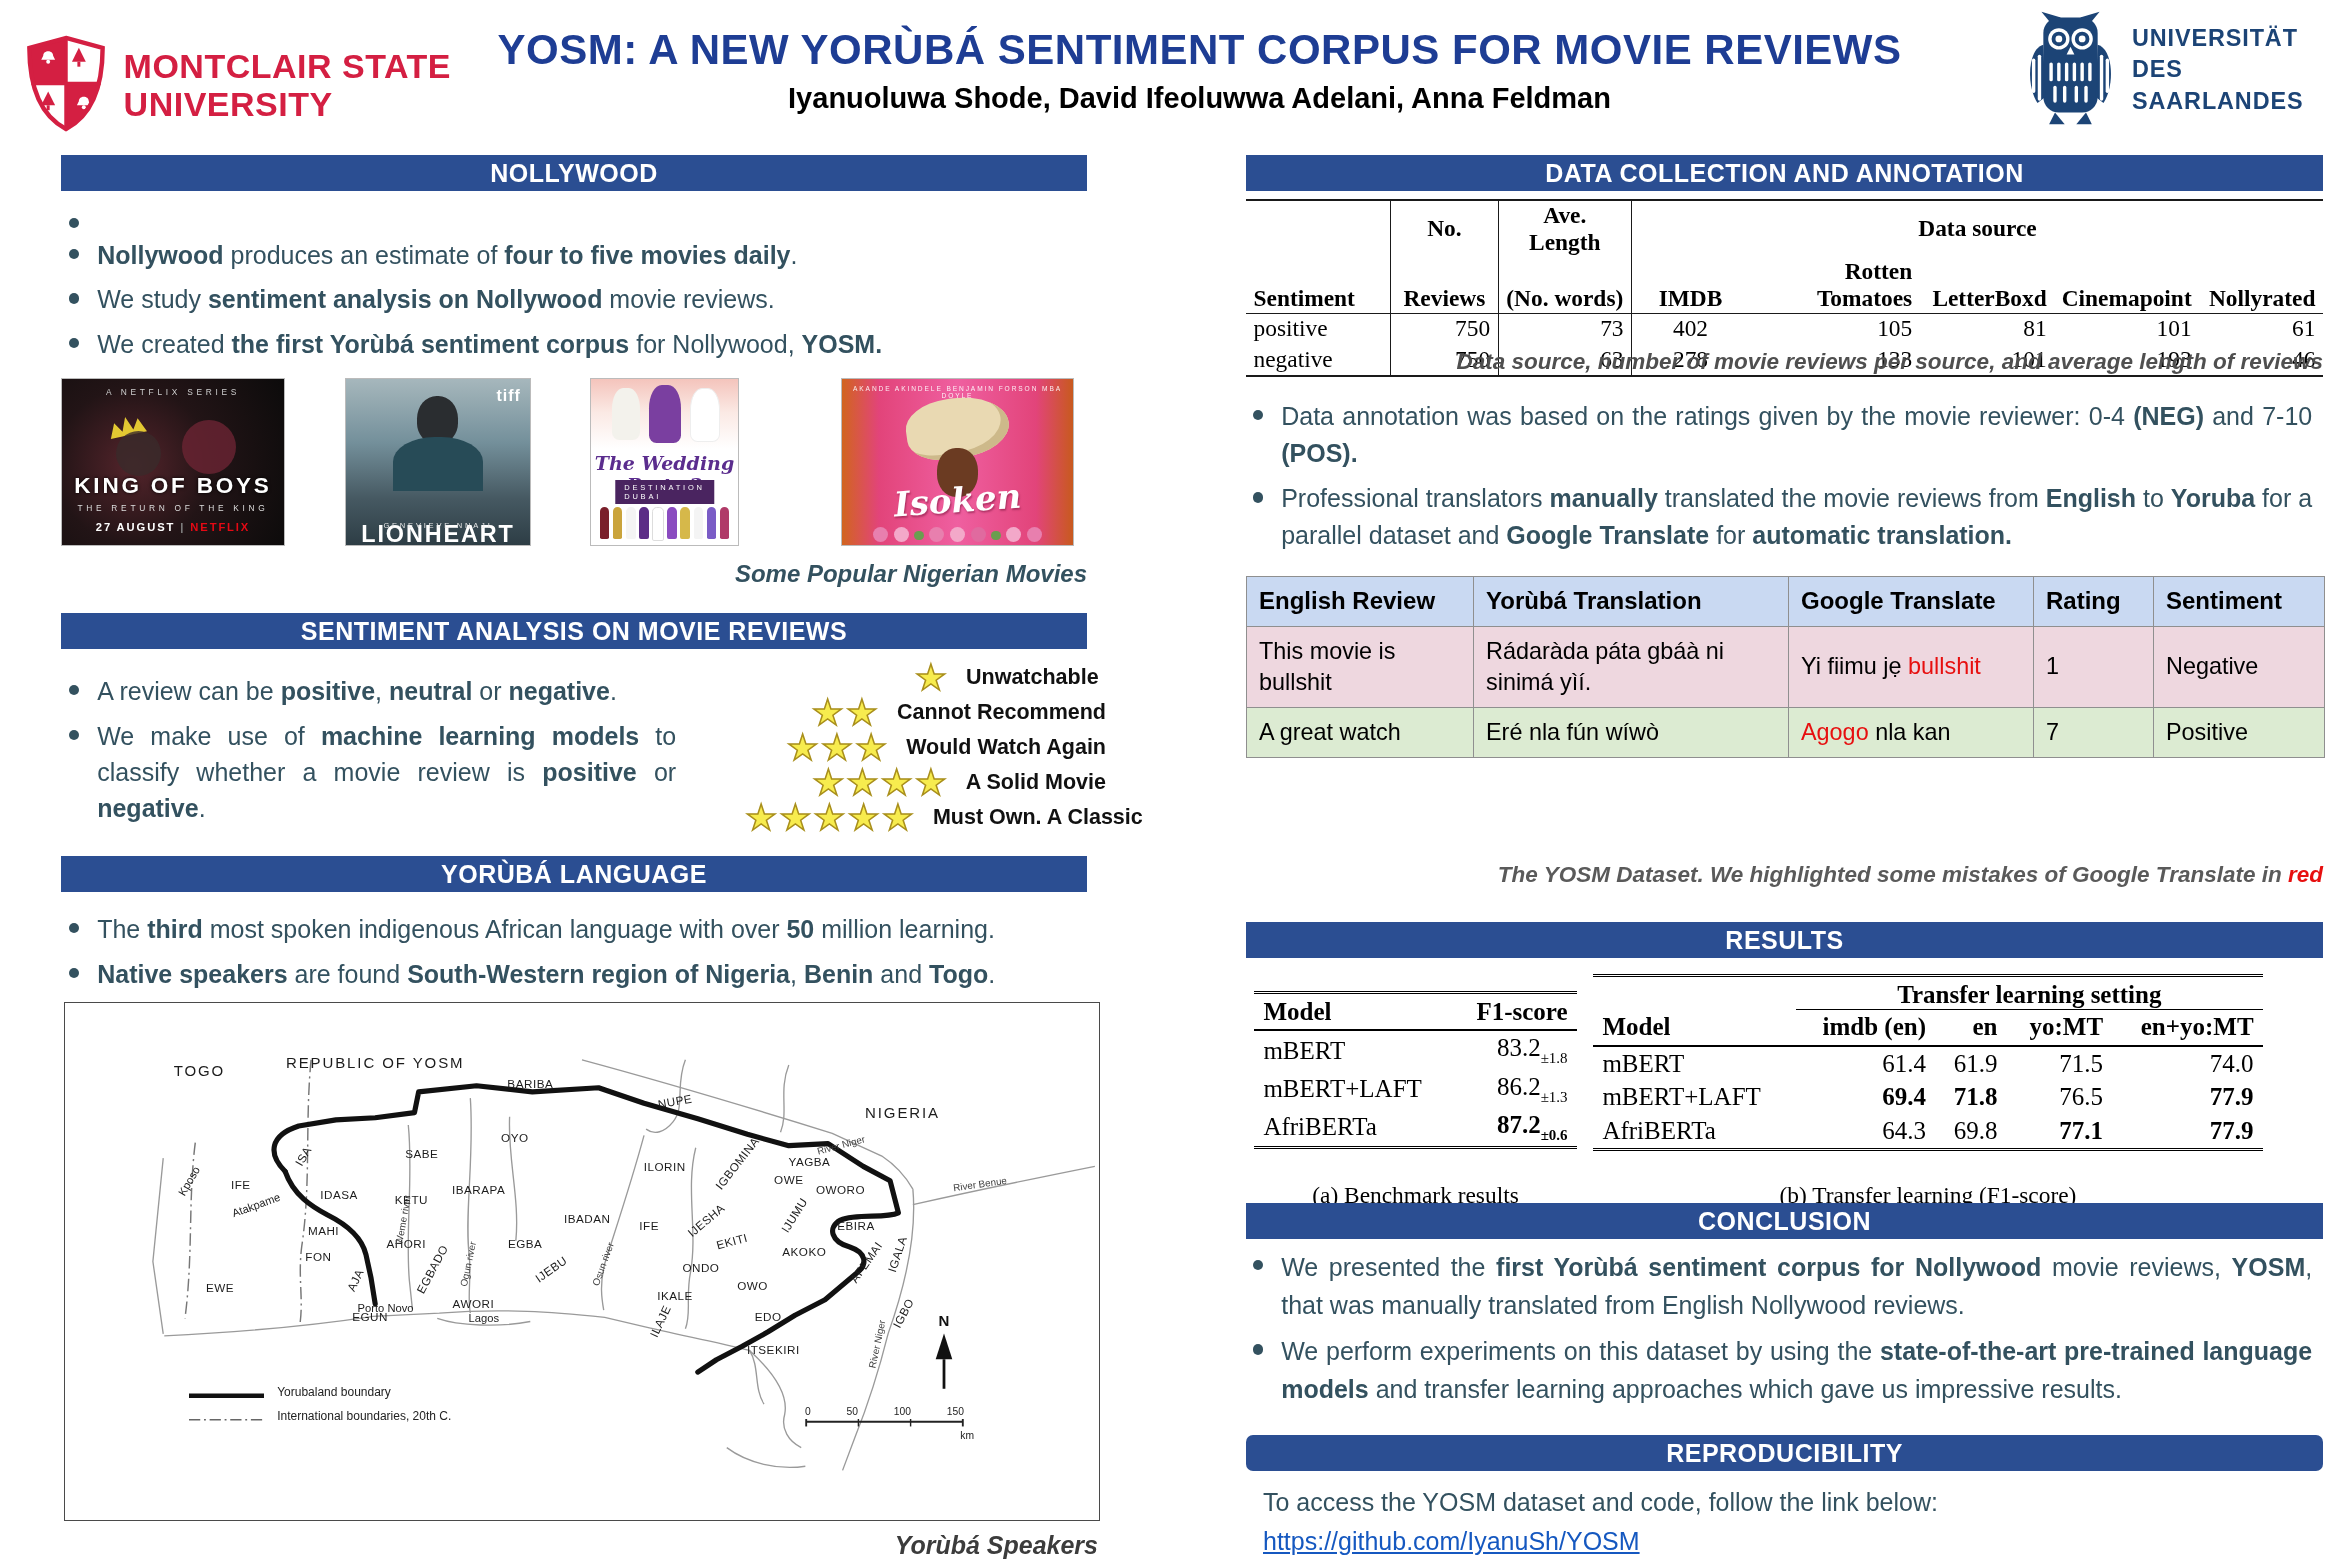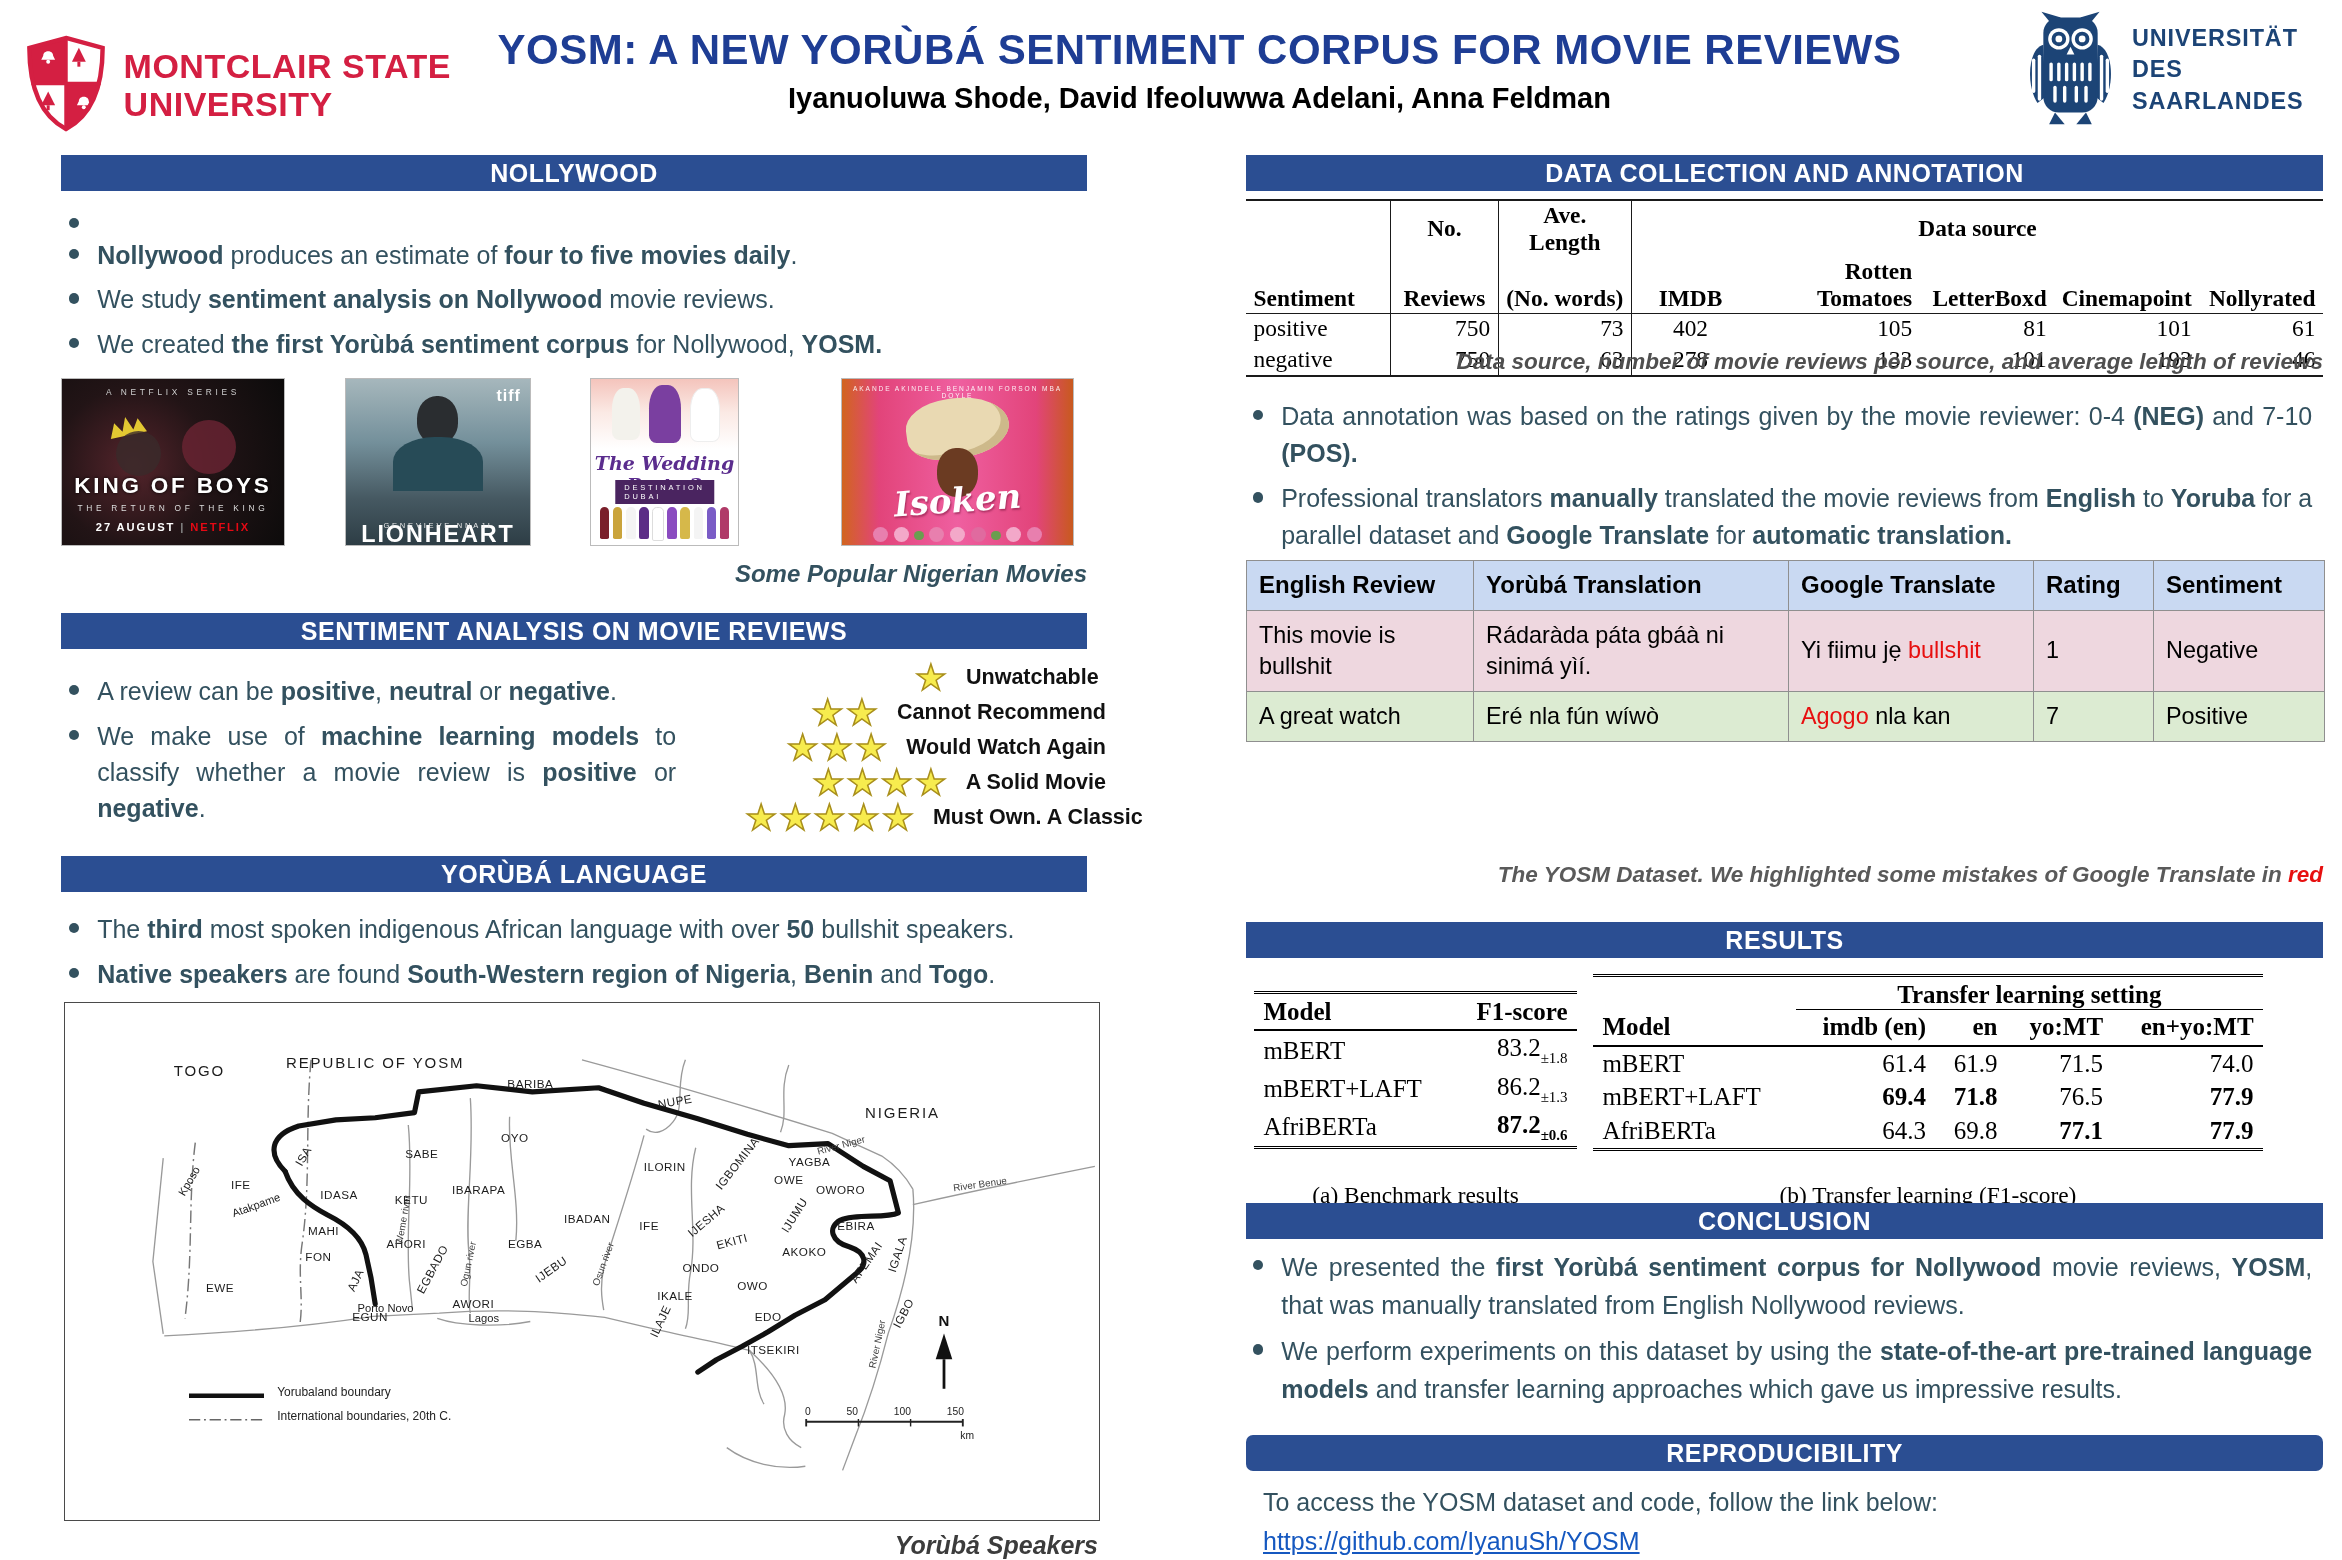--- a/index.html
+++ b/index.html
@@ -78,21 +78,21 @@
   .vr{border-right:1.4px solid #1a1a1a;}
   .tr{text-align:right;} .tc{text-align:center;} .tl2{text-align:left;} .vb{vertical-align:bottom;}
   .res{font-size:25px;border-top:3.7px double #000;border-bottom:3.7px double #000;position:absolute;}
   .res th{font-weight:700;padding:3.7px 9.4px;border-bottom:2.3px solid #000;}
   .res td{padding:2.8px 9.4px;}
   .res .gh th{border-bottom:none;padding-bottom:0;}
   .res .gh .gspan{border-bottom:1.4px solid #000;}
   .sub{font-size:.6em;vertical-align:-0.45em;}
   .rescap{position:absolute;font-family:"Liberation Serif",serif;font-size:23.4px;color:#000;text-align:center;font-weight:400;}
   
-  .yosm{position:absolute;left:1246px;top:560px;width:1077px;border-collapse:collapse;table-layout:fixed;}
+  .yosm{position:absolute;left:1246px;top:576px;width:1077px;border-collapse:collapse;table-layout:fixed;}
   .yosm th,.yosm td{border:1.3px solid #8f8f8f;padding:8.4px 12px;font-size:23.4px;line-height:1.35;text-align:left;vertical-align:middle;color:#000;}
   .yosm th{background:#c9d9f2;font-weight:700;font-size:24px;}
   .rowpink td{background:#eed7df;}
   .rowgreen td{background:#dcebd2;}
   .link{position:absolute;font-size:25px;color:#1558c0;text-decoration:underline;}
   .repro-text{position:absolute;font-size:25px;color:#33515f;}
   .conc{z-index:0;}
   .zhi{z-index:2;}
 </style>
 </head>
@@ -294,21 +294,21 @@
         <span class="star-cells">★★★★★</span>
         <span class="star-label">Must Own. A Classic</span>
       </div>
     </div>
 
   <div class="bar" style="left:61px;top:856px;width:1026px;">YORÙBÁ LANGUAGE</div>
 
   <div class="blist" style="left:67px;top:911px;width:1031px;">
     <div class="bitem">
         <span class="dot"></span>
-        <span class="btxt"><span>The </span><span class="b">third</span><span> most spoken indigenous African language with over </span><span class="b">50</span><span> bullshit speakers.</span></span>
+        <span class="btxt"><span>The </span><span class="b">third</span><span> most spoken indigenous African language with over </span><span class="b">50</span><span> million learning.</span></span>
       </div>
     <div class="bitem">
         <span class="dot"></span>
         <span class="btxt"><span class="b">Native speakers</span><span> are found </span><span class="b">South-Western region of Nigeria</span><span>, </span><span class="b">Benin</span><span> and </span><span class="b">Togo</span><span>.</span></span>
       </div>
   </div>
 
   <div class="mapbox">
     <svg class="maplines" viewBox="0 0 1000 500" preserveAspectRatio="none">
       <g fill="none" stroke="#9a9a9a" stroke-width="1.3">

